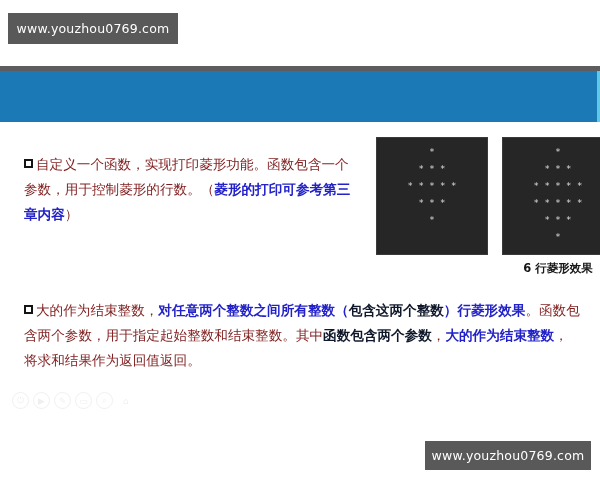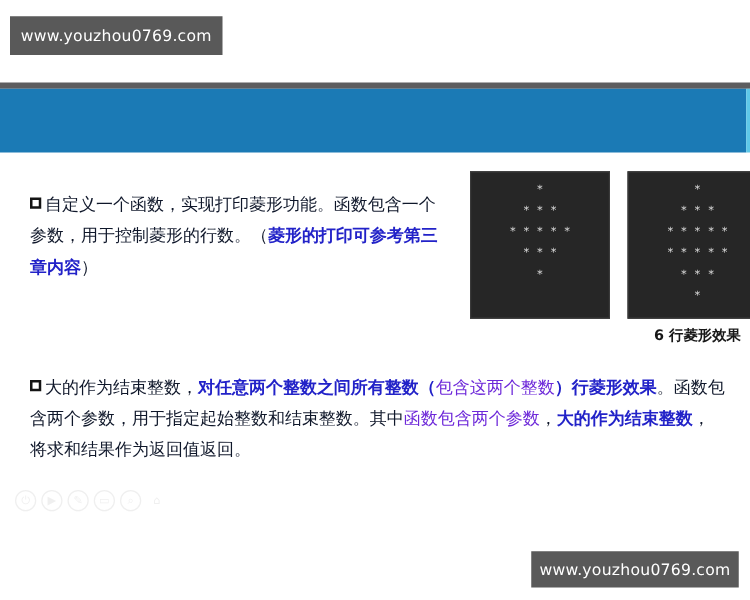--- a/index.html
+++ b/index.html
@@ -112,26 +112,26 @@
     border: 2px solid #141414;
     margin-right: 3px;
     vertical-align: 1px;
     box-sizing: border-box;
   }
   .t-blue {
     color: #2222c8;
     font-weight: bold;
   }
   .t-red {
-    color: #6d28d9;
-    font-weight: normal;
+    color: #0f172a;
+    font-weight: bold;
     margin-top: 20px;
   }
   .t-plain {
-    color: #0f172a;
+    color: #7f1d1d;
     margin-top: 48px;
   }
 
   
   .figures {
     position: absolute;
     left: 376px;
     top: 137px;
     width: 220px;
     height: 148px;

